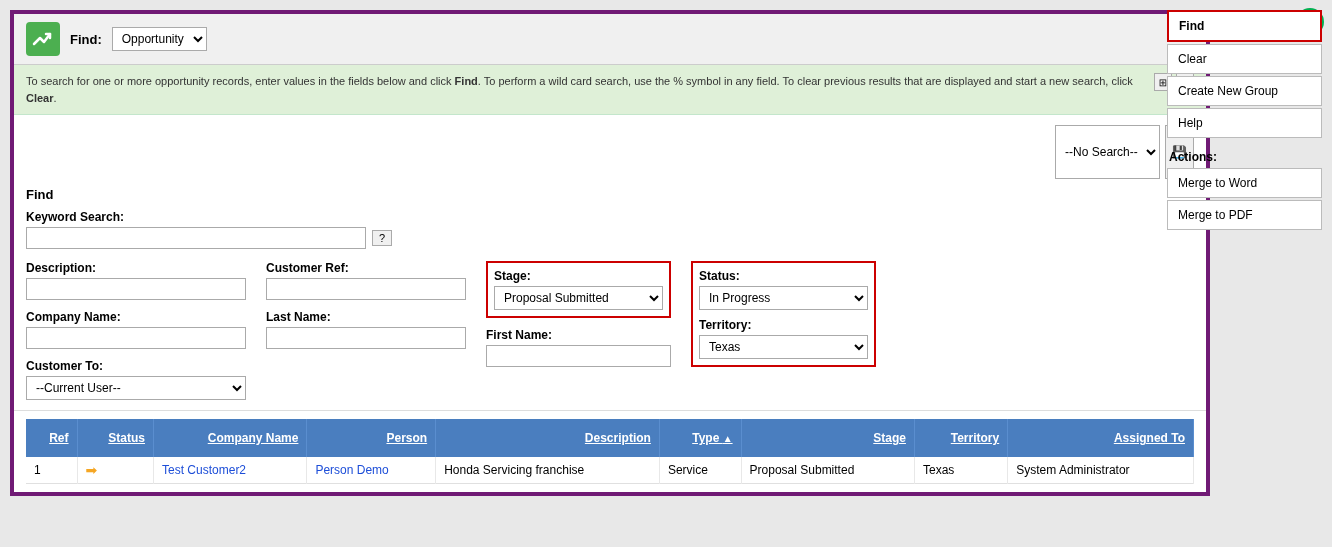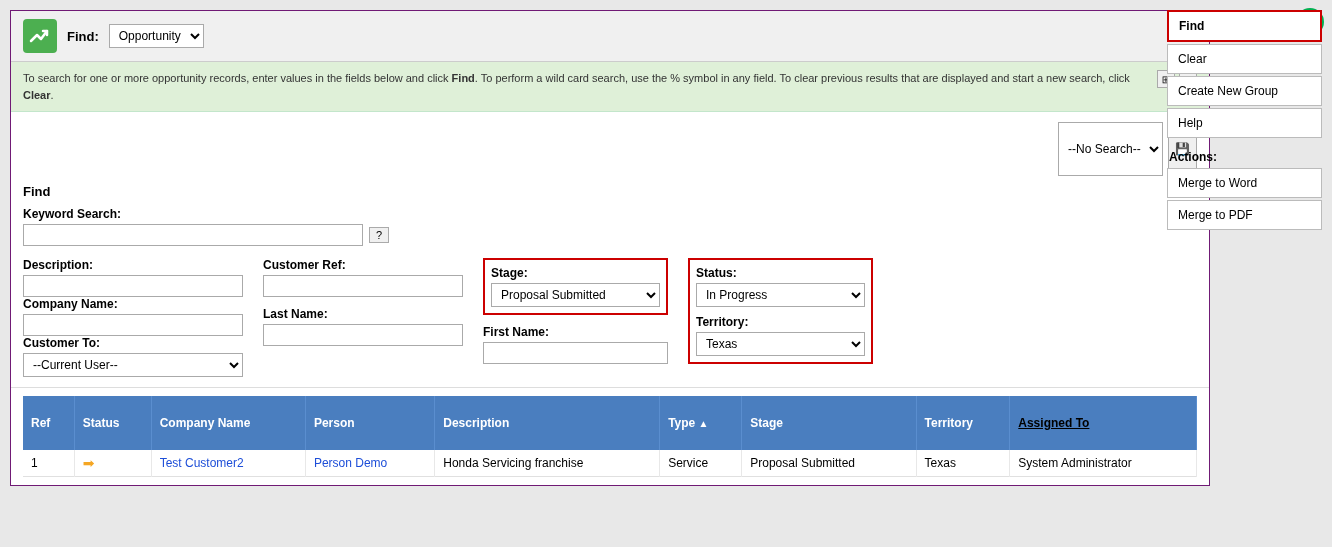--- a/index.html
+++ b/index.html
@@ -25,21 +25,21 @@
       border: none;
       cursor: pointer;
       display: flex;
       align-items: center;
       justify-content: center;
       line-height: 1;
     }
 
     .main-panel {
       background: #f5f5f5;
-      border: 1px solid #701a75;
+      border: 4px solid #701a75;
       margin-right: 112px;
     }
 
     
     .header-bar {
       background: #f0f0f0;
       border-bottom: 1px solid #ccc;
       padding: 8px 12px;
       display: flex;
       align-items: center;
@@ -198,24 +198,25 @@
     .results-table {
       width: 100%;
       border-collapse: collapse;
       font-size: 12px;
     }
     .results-table thead tr {
       background: #4a7ebf;
       color: white;
     }
     .results-table thead th {
-      padding: 20px 8px;
-      text-align: left;
+      padding: 12px 8px;
+      text-align: right;
       border-right: 1px solid #5a8ecf;
       white-space: nowrap;
+      text-decoration: underline;
     }
     .results-table thead th a {
       color: white;
       text-decoration: underline;
       cursor: pointer;
     }
     .results-table tbody tr {
       background: white;
       border-bottom: 1px solid #e0e0e0;
     }
@@ -317,21 +318,21 @@
       <div class="keyword-row">
         <label>Keyword Search:</label>
         <div class="keyword-row-input">
           <input type="text" class="keyword-input" value="" style="">
           <button class="help-btn">?</button>
         </div>
       </div>
 
       <div style="display: flex; gap: 20px; align-items: flex-start;">
 
-        <div style="display: flex; flex-direction: column; width: 220px;">
+        <div style="display: flex; flex-direction: column; gap: 10px; width: 220px;">
           <div class="field-group">
             <label>Description:</label>
             <input type="text" style="">
           </div>
           <div class="field-group">
             <label>Company Name:</label>
             <input type="text" style="">
           </div>
           <div class="field-group">
             <label>Customer To:</label>
@@ -402,21 +403,21 @@
         <thead>
           <tr>
             <th>Ref</th>
             <th>Status</th>
             <th>Company Name</th>
             <th>Person</th>
             <th>Description</th>
             <th>Type <span style="font-size:10px;">▲</span></th>
             <th>Stage</th>
             <th>Territory</th>
-            <th><a href="#" style="color:#000000;">Assigned To</a></th>
+            <th><a href="#" style="color:#ffffff;">Assigned To</a></th>
           </tr>
         </thead>
         <tbody id="results-tbody">
         <tr>
       <td>1</td>
       <td><span class="arrow-icon">➡</span></td>
       <td><a class="link-green" href="#">Test Customer2</a></td>
       <td><a class="link-green" href="#">Person Demo</a></td>
       <td>Honda Servicing franchise</td>
       <td>Service</td>

